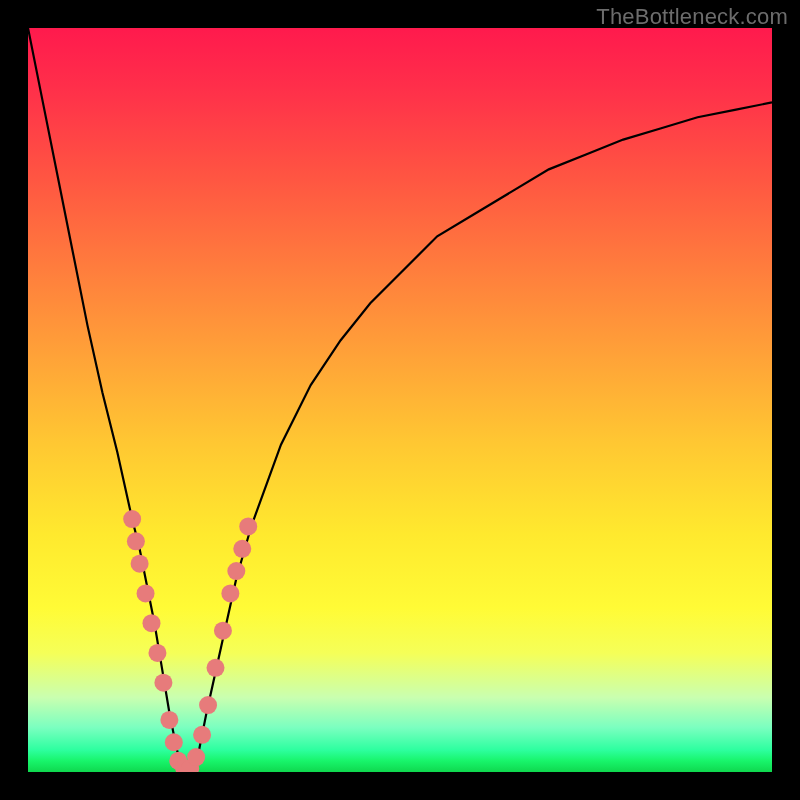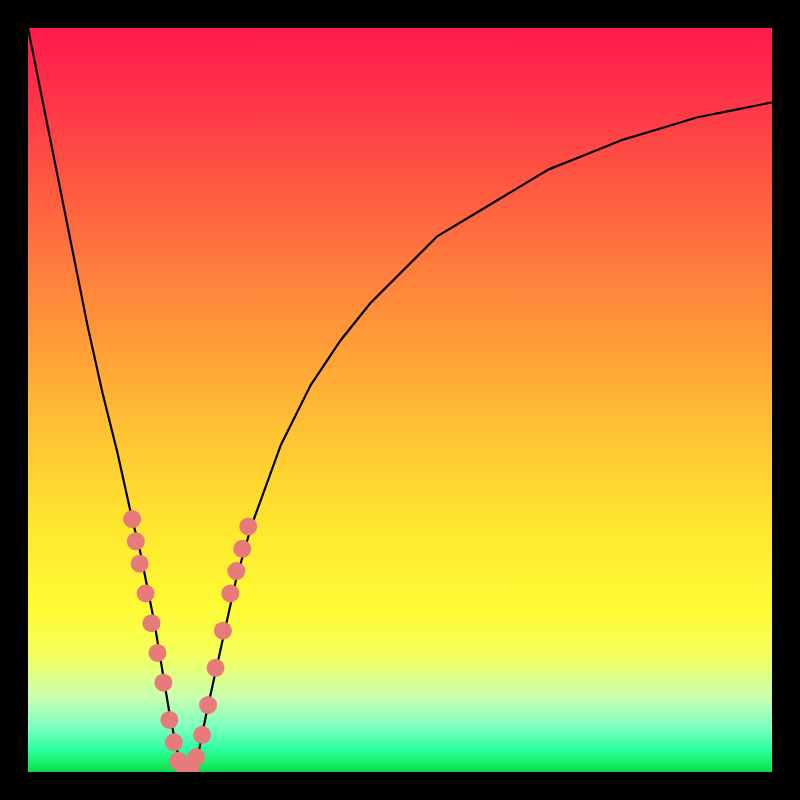--- a/index.html
+++ b/index.html
@@ -93,13 +93,14 @@
           <circle cx="180.05" cy="677.04" r="9" fill="#e77b7b" stroke="#d85e5e" stroke-width="0"></circle>
           <circle cx="187.49" cy="639.84" r="9" fill="#e77b7b" stroke="#d85e5e" stroke-width="0"></circle>
           <circle cx="194.93" cy="602.64" r="9" fill="#e77b7b" stroke="#d85e5e" stroke-width="0"></circle>
           <circle cx="202.37" cy="565.44" r="9" fill="#e77b7b" stroke="#d85e5e" stroke-width="0"></circle>
           <circle cx="208.32" cy="543.12" r="9" fill="#e77b7b" stroke="#d85e5e" stroke-width="0"></circle>
           <circle cx="214.27" cy="520.80" r="9" fill="#e77b7b" stroke="#d85e5e" stroke-width="0"></circle>
           <circle cx="220.22" cy="498.48" r="9" fill="#e77b7b" stroke="#d85e5e" stroke-width="0"></circle>
         </g>
     </svg>
   </div>
+  <div class="watermark">TheBottleneck.com</div>
 </div>
 
 </body></html>

